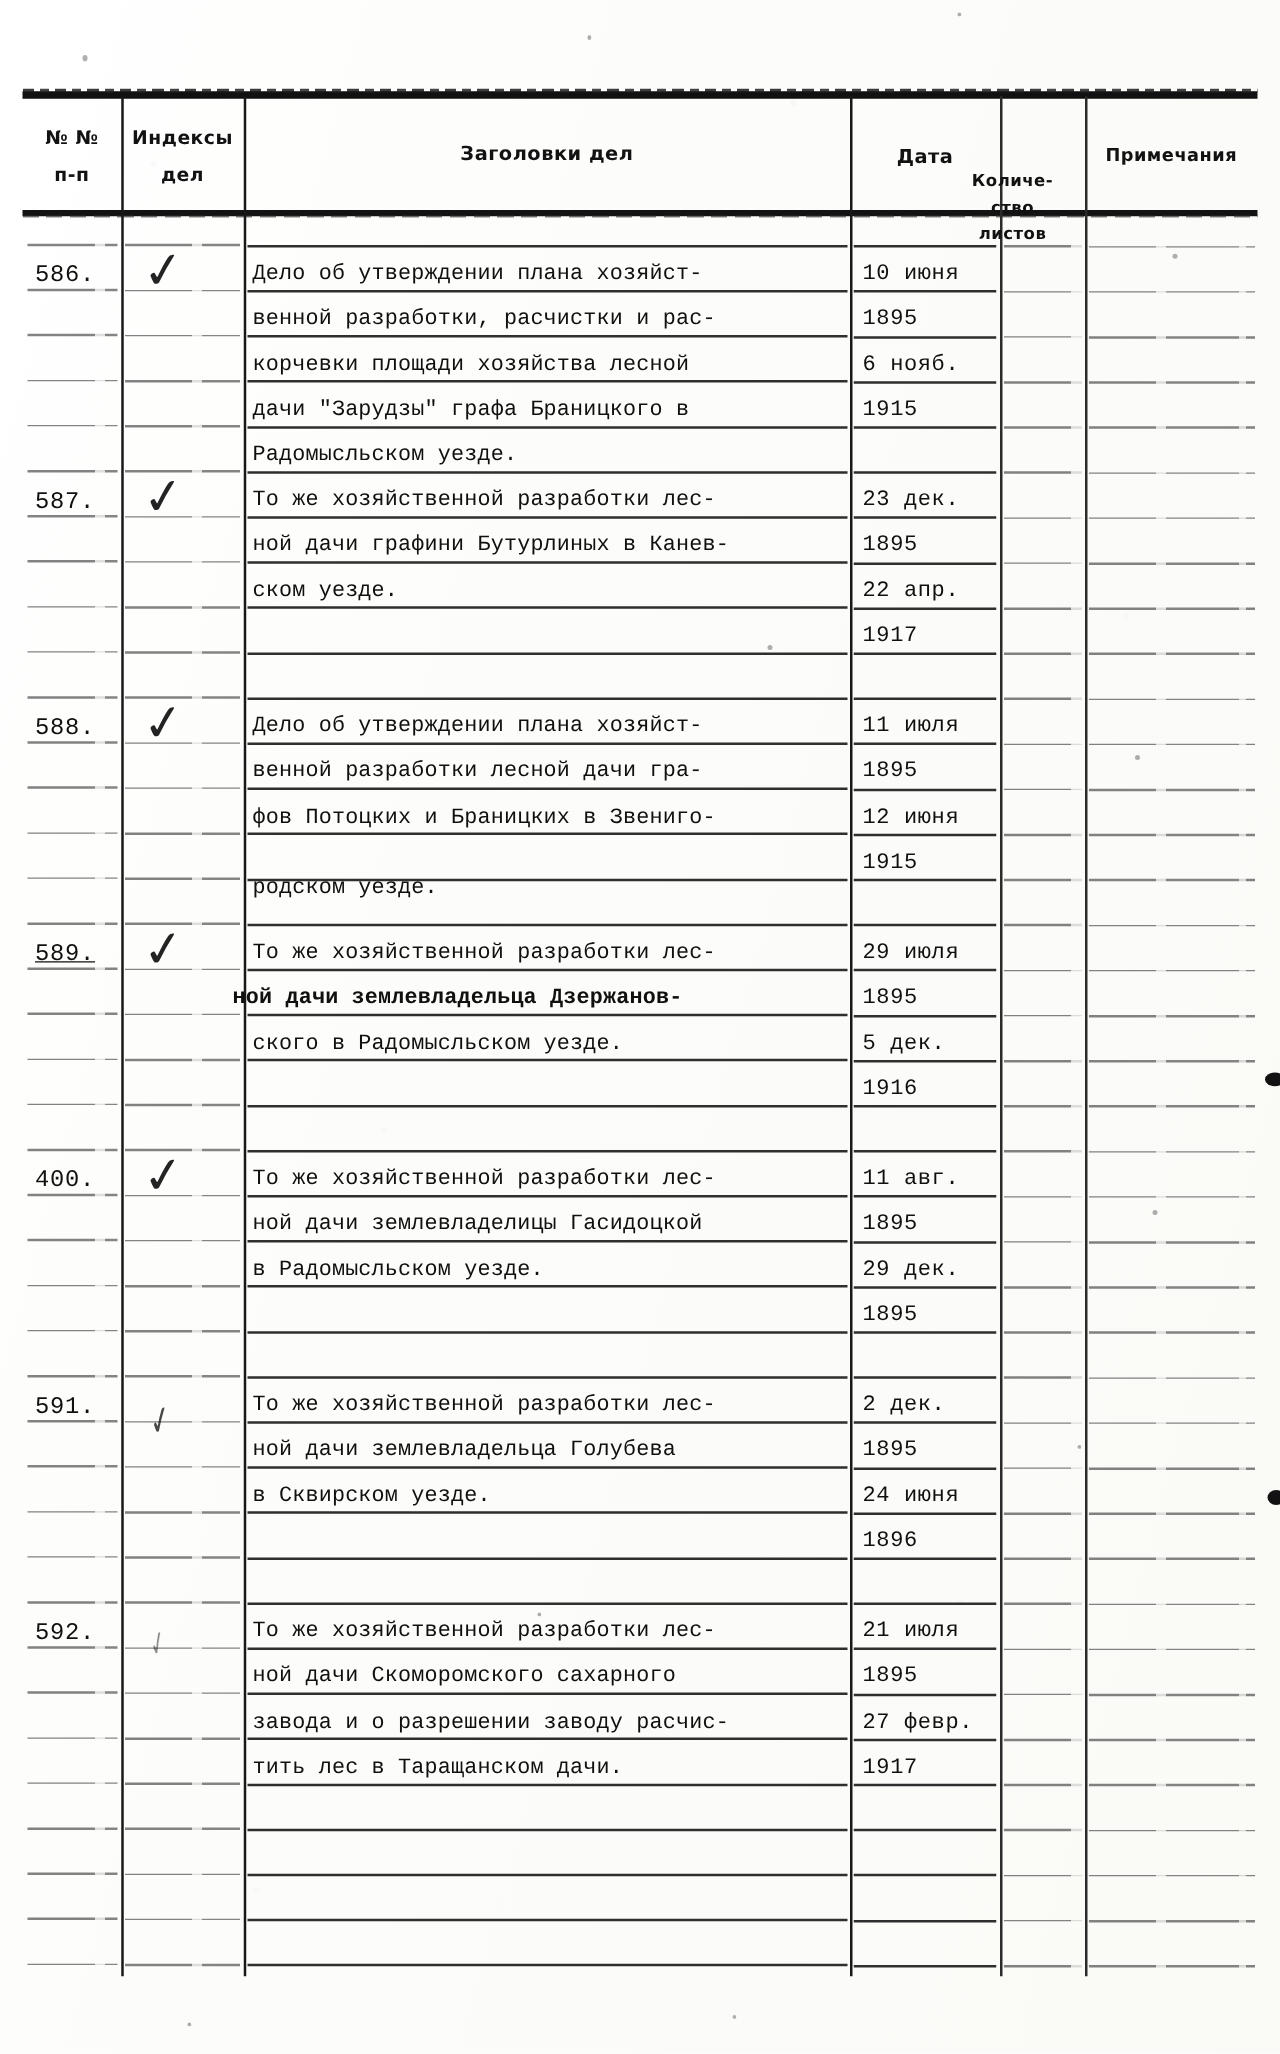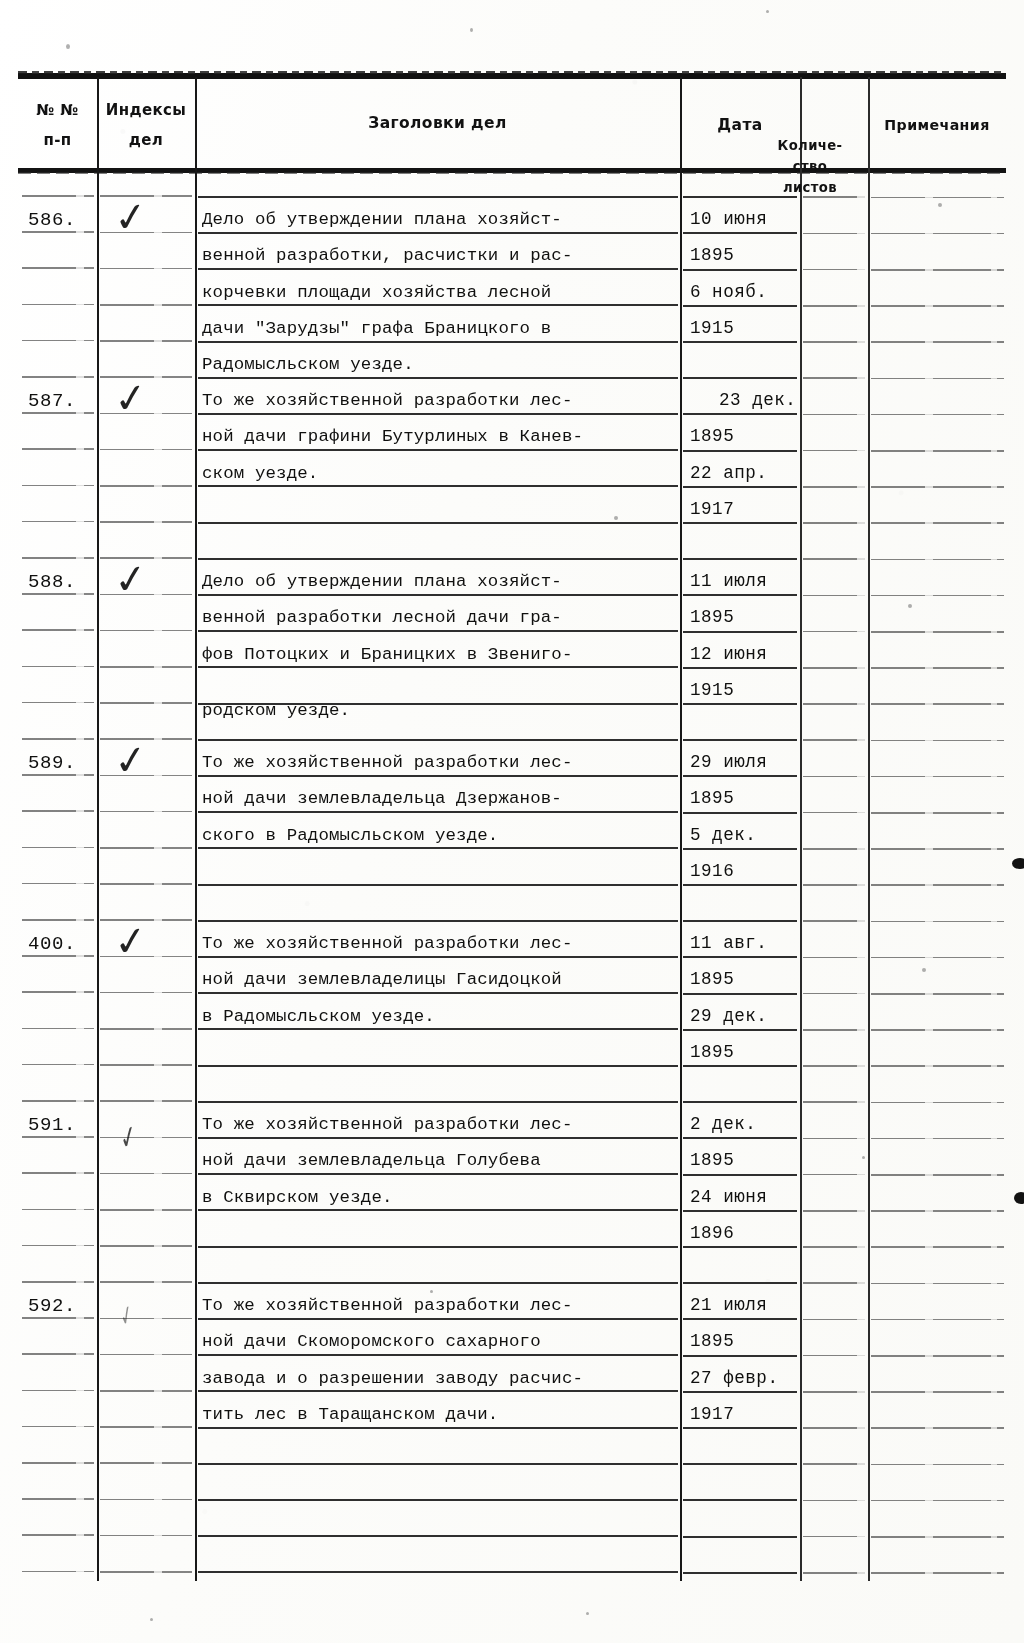--- a/index.html
+++ b/index.html
@@ -392,38 +392,38 @@
         <div class="tw " style="left: 184px; top: 283px;">Радомысльском уезде.</div>
         <div class="tw date" style="left: 672px; top: 138.2px;">10 июня</div>
         <div class="tw date" style="left: 672px; top: 174.4px;">1895</div>
         <div class="tw date" style="left: 672px; top: 210.6px;">6 нояб.</div>
         <div class="tw date" style="left: 672px; top: 246.8px;">1915</div>
         <div class="tw num" style="left: 10px; top: 319.2px;">587.</div>
         <div class="tick" style="left: 96px; top: 305.2px;">✓</div>
         <div class="tw " style="left: 184px; top: 319.2px;">То же хозяйственной разработки лес-</div>
         <div class="tw " style="left: 184px; top: 355.4px;">ной дачи графини Бутурлиных в Канев-</div>
         <div class="tw " style="left: 184px; top: 391.6px;">ском уезде.</div>
-        <div class="tw date" style="left: 672px; top: 319.2px; margin-left: 29px;">23 дек.</div>
+        <div class="tw date" style="left: 672px; top: 319.2px;">23 дек.</div>
         <div class="tw date" style="left: 672px; top: 355.4px;">1895</div>
         <div class="tw date" style="left: 672px; top: 391.6px;">22 апр.</div>
         <div class="tw date" style="left: 672px; top: 427.8px;">1917</div>
         <div class="tw num" style="left: 10px; top: 500.2px;">588.</div>
         <div class="tick" style="left: 96px; top: 486.2px;">✓</div>
         <div class="tw " style="left: 184px; top: 500.2px;">Дело об утверждении плана хозяйст-</div>
         <div class="tw " style="left: 184px; top: 536.4px;">венной разработки лесной дачи гра-</div>
         <div class="tw " style="left: 184px; top: 572.6px;">фов Потоцких и Браницких в Звениго-</div>
         <div class="tw " style="left: 184px; top: 608.8px; margin-top: 20px;">родском уезде.</div>
         <div class="tw date" style="left: 672px; top: 500.2px;">11 июля</div>
         <div class="tw date" style="left: 672px; top: 536.4px;">1895</div>
         <div class="tw date" style="left: 672px; top: 572.6px;">12 июня</div>
         <div class="tw date" style="left: 672px; top: 608.8px;">1915</div>
-        <div class="tw num" style="left: 10px; top: 681.2px;">589.</div>
+        <div class="tw num" style="left: 10px; top: 681.2px; text-decoration: underline;">589.</div>
         <div class="tick" style="left: 96px; top: 667.2px;">✓</div>
         <div class="tw " style="left: 184px; top: 681.2px;">То же хозяйственной разработки лес-</div>
-        <div class="tw " style="left: 184px; top: 717.4px;">ной дачи землевладельца Дзержанов-</div>
+        <div class="tw " style="left: 168px; top: 717.4px; font-weight: bold;">ной дачи землевладельца Дзержанов-</div>
         <div class="tw " style="left: 184px; top: 753.6px;">ского в Радомысльском уезде.</div>
         <div class="tw date" style="left: 672px; top: 681.2px;">29 июля</div>
         <div class="tw date" style="left: 672px; top: 717.4px;">1895</div>
         <div class="tw date" style="left: 672px; top: 753.6px;">5 дек.</div>
         <div class="tw date" style="left: 672px; top: 789.8px;">1916</div>
         <div class="tw num" style="left: 10px; top: 862.2px;">400.</div>
         <div class="tick" style="left: 96px; top: 848.2px;">✓</div>
         <div class="tw " style="left: 184px; top: 862.2px;">То же хозяйственной разработки лес-</div>
         <div class="tw " style="left: 184px; top: 898.4px;">ной дачи землевладелицы Гасидоцкой</div>
         <div class="tw " style="left: 184px; top: 934.6px;">в Радомысльском уезде.</div>

